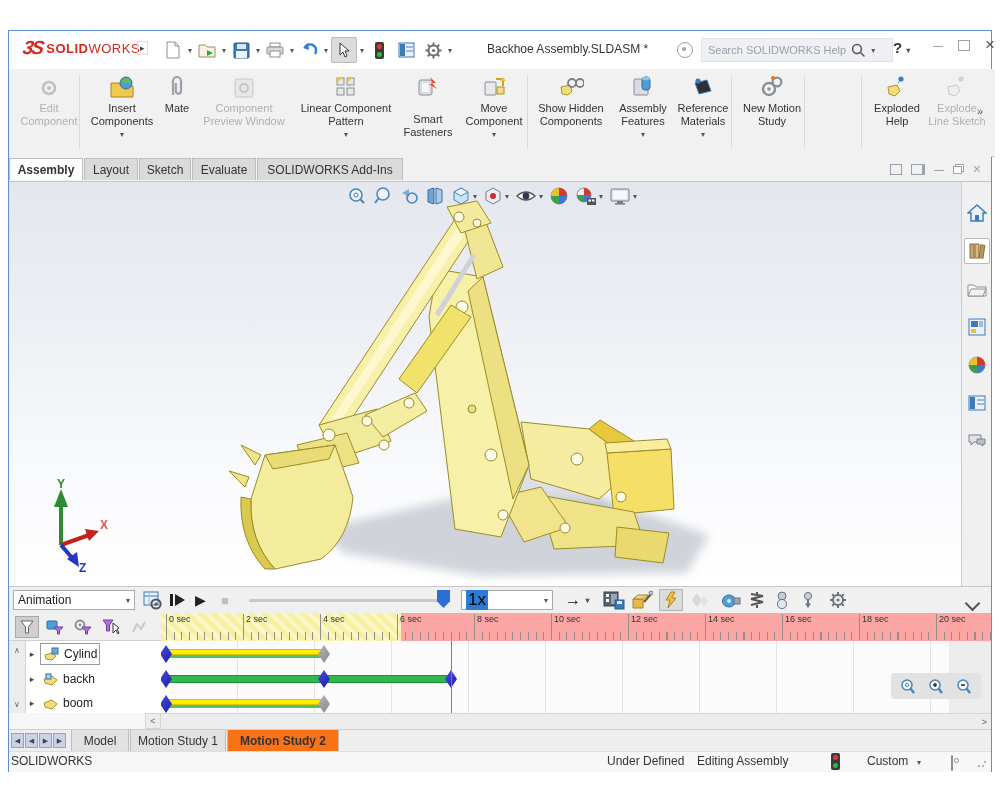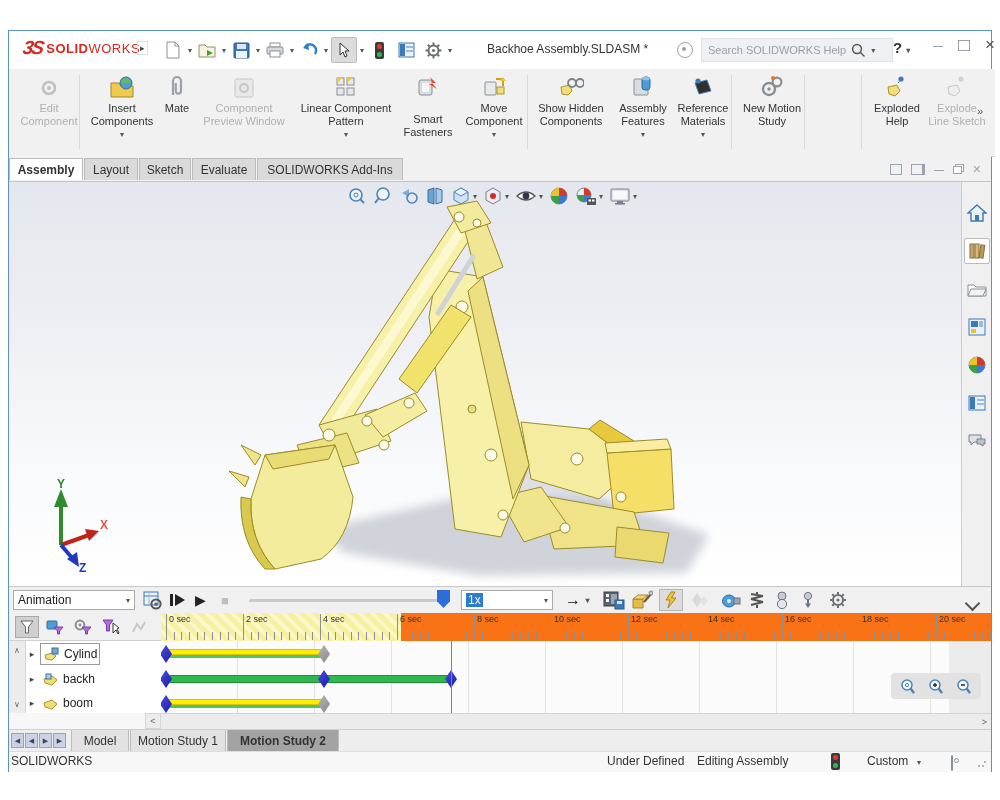--- a/index.html
+++ b/index.html
@@ -47,28 +47,28 @@
   .tpbtn{width:26px;height:26px;display:flex;align-items:center;justify-content:center;border-radius:2px;}
   .tpbtn.active{background:#fff;border:1px solid #bbb;box-sizing:border-box;}
   
   .mmbar{left:0;top:555px;width:982px;height:27px;background:#f0f0f0;border-top:1px solid #c8c8c8;}
   .combo{height:20px;background:#fff;border:1px solid #ababab;display:flex;align-items:center;justify-content:space-between;padding:0 4px;font-size:12px;box-sizing:border-box;}
   .mbtn{height:22px;display:flex;align-items:center;justify-content:center;padding:0 2px;}
   .mbtn.pressed{background:#dcdcdc;border:1px solid #b5b5b5;box-sizing:border-box;}
   .mbtn.dis{opacity:.4;}
   .slider-track{top:12px;height:3px;background:#c9c9c9;border-radius:2px;}
   .slider-thumb{width:13px;height:18px;background:#2b6fd6;clip-path:polygon(0 0,100% 0,100% 62%,50% 100%,0 62%);top:3px;}
-  .sel-text{background:#2b7cd6;color:#fef9c3;padding:0 2px;font-size:12px;}
+  .sel-text{background:#2b7cd6;color:#000000;padding:0 2px;font-size:17px;}
   .chev{width:9px;height:9px;border-right:2px solid #555;border-bottom:2px solid #555;transform:rotate(45deg);display:inline-block;}
   
   .mmmain{left:0;top:582px;width:982px;height:116px;background:#f7f7f7;}
   .filterbar{left:0;top:0;width:152px;height:28px;background:#f0f0f0;border-bottom:1px solid #d0d0d0;display:flex;align-items:center;gap:4px;padding-left:6px;box-sizing:border-box;}
   .fbtn{width:24px;height:22px;display:flex;align-items:center;justify-content:center;}
   .fbtn.pressed{background:#cfcfcf;border:1px solid #a8a8a8;box-sizing:border-box;}
-  .ruler{left:152px;top:0;width:830px;height:28px;background:#f97316;border-bottom:1px solid #b9b9b9;overflow:hidden;}
+  .ruler{left:152px;top:0;width:830px;height:28px;background:#fca5a5;border-bottom:1px solid #b9b9b9;overflow:hidden;}
   .ruler-yellow{left:0;top:0;width:240px;height:28px;background:repeating-linear-gradient(45deg,#f6f0a2 0 5px,#fbf7c6 5px 9px);}
   .rlab{top:1px;height:26px;border-left:1px solid #8f8f8f;padding-left:2px;font-size:9px;color:#333;box-sizing:border-box;}
   .rticks{left:5px;right:0;bottom:1px;height:8px;background:repeating-linear-gradient(90deg,#8f8f8f 0 1px,transparent 1px 7.7px);}
   .tree{left:0;top:28px;width:152px;height:72px;background:#fff;border-right:1px solid #b5b5b5;overflow:hidden;}
   .vsb{left:0;top:0;width:16px;height:72px;background:#ececec;border-right:1px solid #d5d5d5;}
   .vsb .ar{left:0;width:16px;height:14px;display:flex;align-items:center;justify-content:center;font-size:8px;color:#666;}
   .trow{left:18px;height:24px;display:flex;align-items:center;gap:3px;font-size:12px;color:#222;width:134px;}
   .trow .exp{font-size:9px;color:#444;width:10px;text-align:center;}
   .trow.sel .lblbox{border:1px solid #999;background:#fff;}
   .lblbox{display:flex;align-items:center;gap:3px;padding:0 2px;height:20px;}
@@ -84,21 +84,21 @@
   .key-gray{background:linear-gradient(135deg,#b5b5b5,#8a8a8a);}
   .time-marker{position:absolute;width:1px;background:#808080;}
   .tlzoom{right:10px;top:60px;height:26px;background:#e2e2e2;border-radius:4px;display:flex;align-items:center;gap:10px;padding:0 8px;position:absolute;}
   .hsb{left:152px;top:100px;width:830px;height:16px;background:#ececec;border-top:1px solid #d5d5d5;display:flex;align-items:center;justify-content:space-between;padding:0 4px;box-sizing:border-box;font-size:9px;color:#666;}
   .hsb-left{left:136px;top:100px;width:16px;height:16px;background:#ececec;border:1px solid #d5d5d5;display:flex;align-items:center;justify-content:center;font-size:9px;color:#666;box-sizing:border-box;}
   
   .sheetrow{left:0;top:698px;width:982px;height:22px;background:#eeeeee;border-top:1px solid #cfcfcf;}
   .navgrp{left:2px;top:3px;display:flex;gap:1px;}
   .navbtn{width:13px;height:15px;background:#ccd2e6;border:1px solid #9aa0c0;display:flex;align-items:center;justify-content:center;font-size:7px;color:#445;box-sizing:border-box;}
   .stab{top:0px;height:22px;display:flex;align-items:center;justify-content:center;font-size:12px;color:#333;background:#e2e2e2;border:1px solid #bdbdbd;border-top:none;box-sizing:border-box;}
-  .stab.active{background:#a3a3a3;font-weight:bold;text-align:center;}
+  .stab.active{background:#f97316;font-weight:bold;text-align:center;}
   
   .statusbar{left:0;top:720px;width:982px;height:20px;background:#f7f7f7;border-top:1px solid #dedede;font-size:12px;color:#333;}
   .sb{top:2px;}
   .grip{width:10px;height:10px;background:
     radial-gradient(circle at 2px 8px,#b5b5b5 1.2px,transparent 1.4px),
     radial-gradient(circle at 6px 8px,#b5b5b5 1.2px,transparent 1.4px),
     radial-gradient(circle at 8px 4px,#b5b5b5 1.2px,transparent 1.4px);}
   .tagicon{width:11px;height:11px;border:1.5px solid #8a9098;transform:rotate(45deg);border-radius:2px;position:relative;}
   .tagicon:after{content:"";position:absolute;left:2px;top:2px;width:3px;height:3px;border-radius:50%;border:1px solid #8a9098;}
   .tlight{width:9px;height:17px;background:#3a3a3a;border-radius:2px;display:flex;flex-direction:column;align-items:center;justify-content:space-between;padding:2px 0;box-sizing:border-box;}

